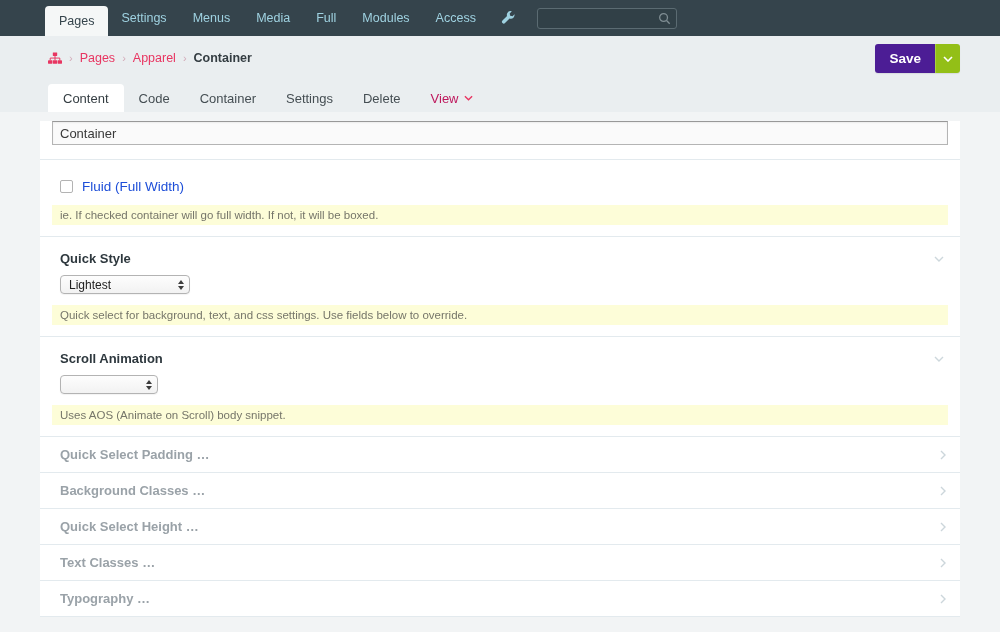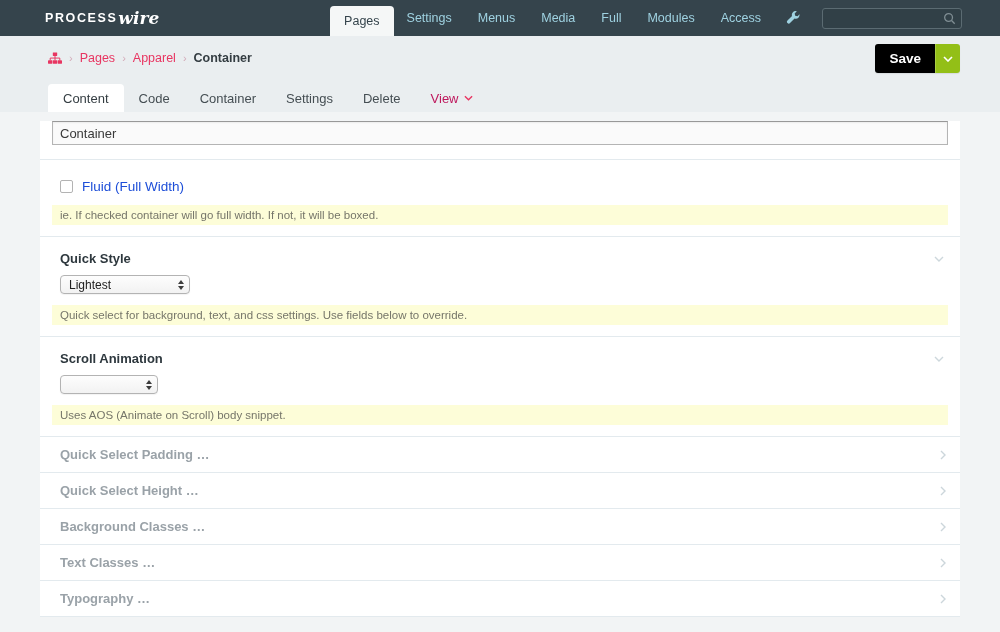--- a/index.html
+++ b/index.html
@@ -45,21 +45,21 @@
   .breadcrumb a { color:#e83561; text-decoration:none; cursor:pointer; }
   .breadcrumb .sep { color:#d3aab8; font-size:11px; }
   .breadcrumb .current { color:#343d42; font-weight:bold; }
 
   .savebtn {
     position:absolute; top:8px; right:40px; height:29px;
     display:flex; border-radius:3px; overflow:hidden; cursor:pointer;
     box-shadow:0 1px 1px rgba(0,0,0,0.08);
   }
   .savebtn .save-main {
-    background:#000000; color:#fff; font-weight:bold; font-size:13.5px;
+    background:#4c1d95; color:#fff; font-weight:bold; font-size:13.5px;
     display:flex; align-items:center; padding:0 14px;
   }
   .savebtn .save-drop {
     background:#93bf17; border-left:1px solid #a9cf43;
     display:flex; align-items:center; padding:0 7px;
   }
 
   .edittabs { margin-top:auto; display:flex; align-items:flex-end; padding-left:48px; }
   .edittabs .etab {
     height:28px; display:flex; align-items:center; gap:5px;
@@ -115,24 +115,20 @@
   }
   .collapsed-row .clabel { font-size:13px; font-weight:bold; color:#9aa2a8; }
   .chev-right { color:#ccd6db; display:flex; }
 
   svg { display:block; }
 </style>
 </head>
 <body>
 
 <div class="topbar">
-  <div class="logo">
-    <span class="p1">PROCESS</span>
-      <span class="p2">wire</span>
-  </div>
   <div class="topnav">
     <a class="navitem active">Pages</a>
     <a class="navitem">Settings</a>
     <a class="navitem">Menus</a>
     <a class="navitem">Media</a>
     <a class="navitem">Full</a>
     <a class="navitem">Modules</a>
     <a class="navitem">Access</a>
     <span class="wrench-wrap">
       <svg width="14" height="14" viewBox="0 0 16 16">
@@ -248,36 +244,36 @@
 
   <div class="collapsed-row">
     <span class="clabel">Quick Select Padding …</span>
     <span class="chev-right">
       <svg width="6" height="10" viewBox="0 0 6 10">
           <polyline points="1,1 5,5 1,9" fill="none" stroke="#ccd6db" stroke-width="1.4"></polyline>
         </svg>
     </span>
   </div>
   <div class="collapsed-row">
+    <span class="clabel">Background Classes …</span>
+    <span class="chev-right">
+      <svg width="6" height="10" viewBox="0 0 6 10">
+          <polyline points="1,1 5,5 1,9" fill="none" stroke="#ccd6db" stroke-width="1.4"></polyline>
+        </svg>
+    </span>
+  </div>
+  <div class="collapsed-row">
     <span class="clabel">Quick Select Height …</span>
     <span class="chev-right">
       <svg width="6" height="10" viewBox="0 0 6 10">
           <polyline points="1,1 5,5 1,9" fill="none" stroke="#ccd6db" stroke-width="1.4"></polyline>
         </svg>
     </span>
   </div>
   <div class="collapsed-row">
-    <span class="clabel">Background Classes …</span>
-    <span class="chev-right">
-      <svg width="6" height="10" viewBox="0 0 6 10">
-          <polyline points="1,1 5,5 1,9" fill="none" stroke="#ccd6db" stroke-width="1.4"></polyline>
-        </svg>
-    </span>
-  </div>
-  <div class="collapsed-row">
     <span class="clabel">Text Classes …</span>
     <span class="chev-right">
       <svg width="6" height="10" viewBox="0 0 6 10">
           <polyline points="1,1 5,5 1,9" fill="none" stroke="#ccd6db" stroke-width="1.4"></polyline>
         </svg>
     </span>
   </div>
   <div class="collapsed-row">
     <span class="clabel">Typography …</span>
     <span class="chev-right">

